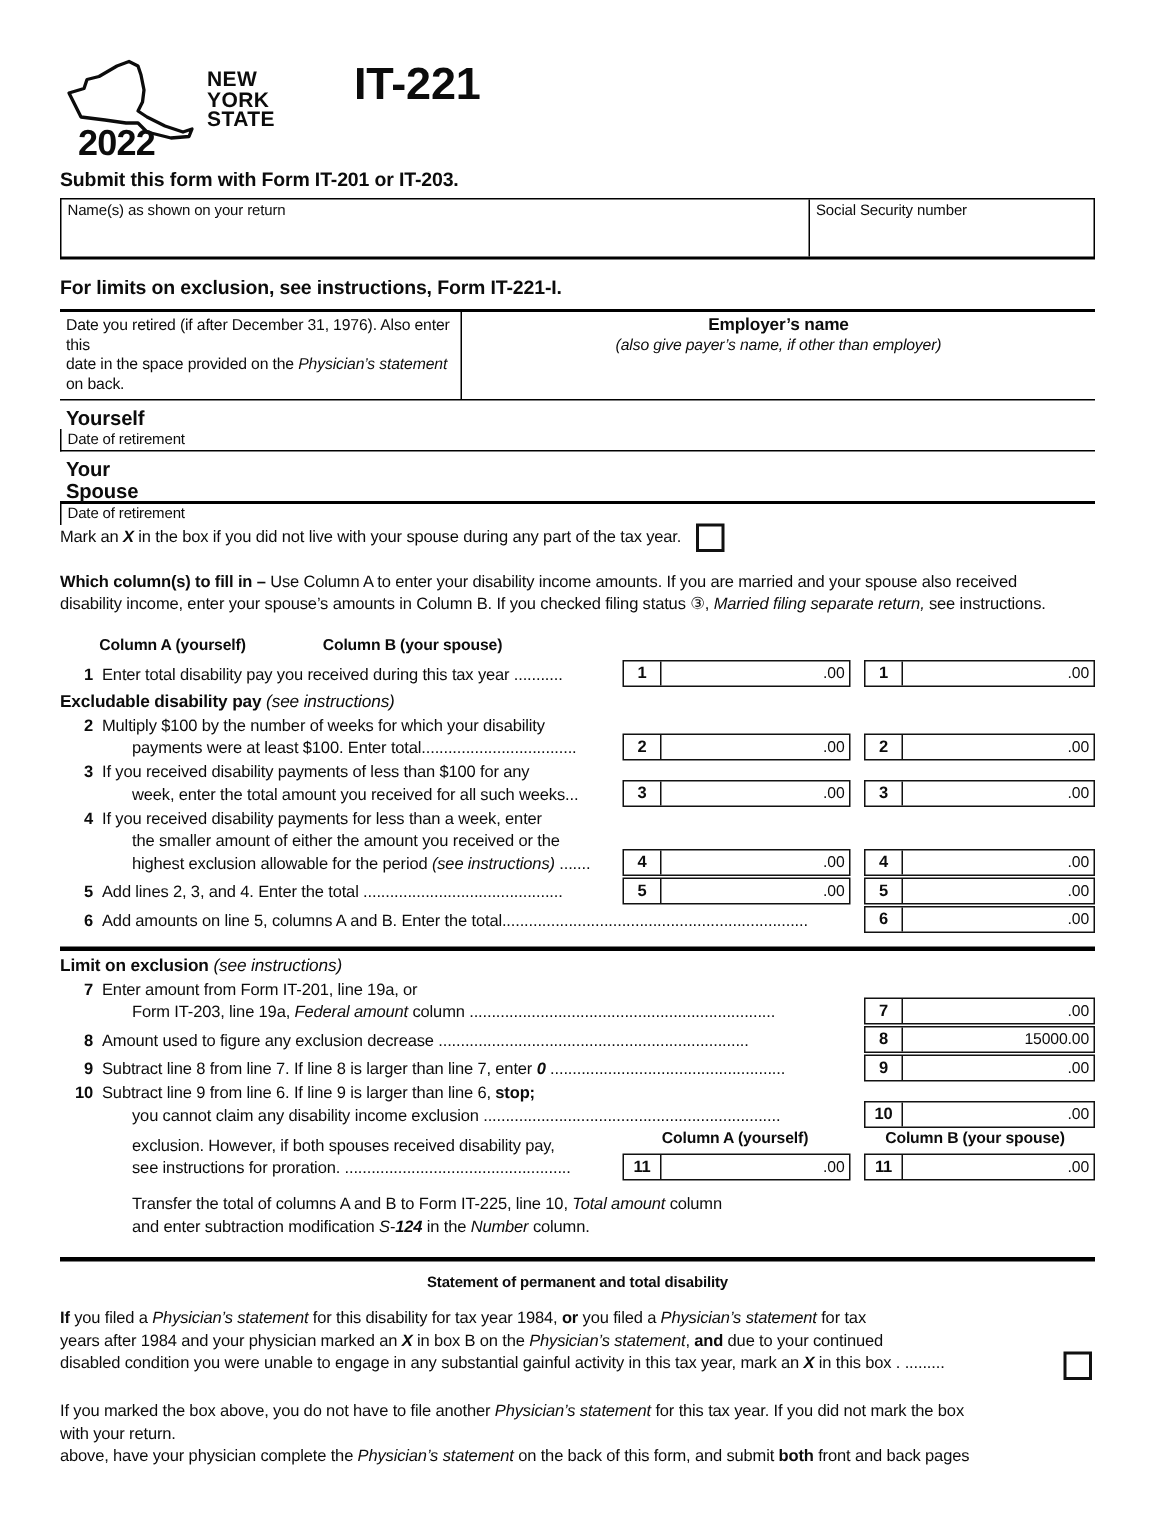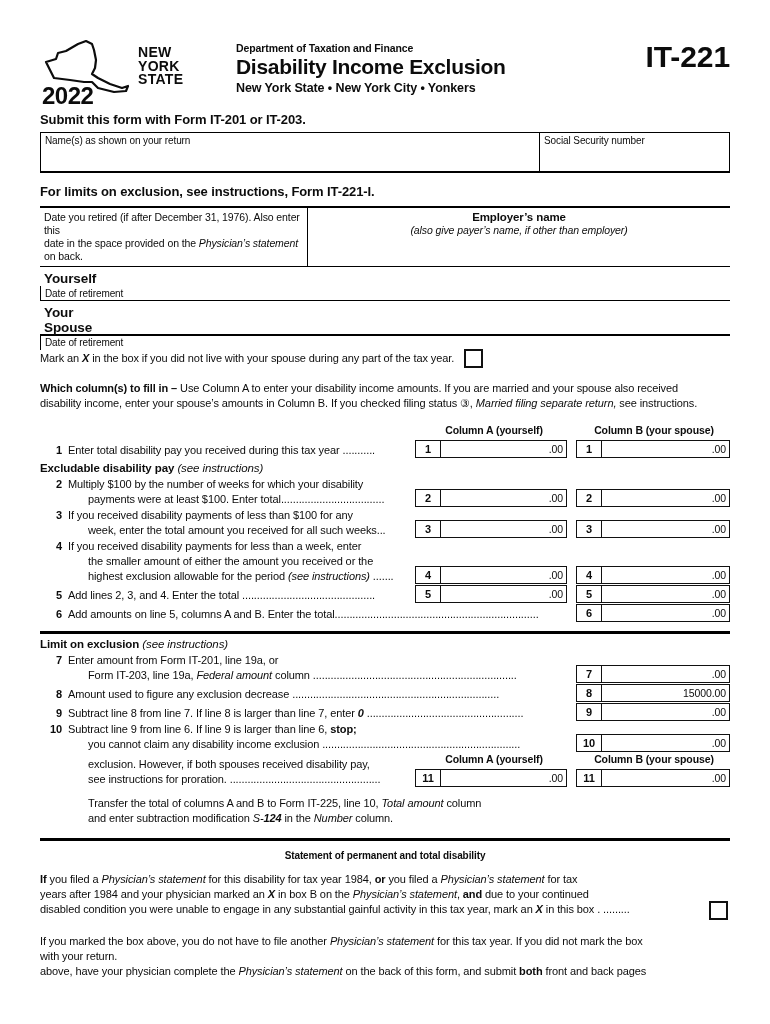--- a/index.html
+++ b/index.html
@@ -9,21 +9,21 @@
   .b{font-weight:bold;}
   .i{font-style:italic;}
   .bi{font-weight:bold;font-style:italic;}
   .tl{white-space:nowrap;line-height:15px;font-size:11px;}
 
   
   .header{display:flex;align-items:flex-start;}
   .logo{width:196px;height:74px;position:relative;flex-shrink:0;}
   .logo svg{position:absolute;left:0;top:2px;}
   .logo-text{position:absolute;left:98px;top:10px;font-weight:bold;font-size:14px;line-height:13.5px;letter-spacing:0.3px;}
-  .logo-year{position:absolute;left:2px;top:46px;font-weight:bold;font-size:24px;letter-spacing:-0.5px;}
+  .logo-year{position:absolute;left:12px;top:46px;font-weight:bold;font-size:24px;letter-spacing:-0.5px;}
   .head-center{flex:1;padding-top:6px;}
   .agency{font-size:10.5px;font-weight:bold;}
   .form-title{font-size:21px;font-weight:bold;letter-spacing:-0.3px;margin-top:1px;}
   .form-subtitle{font-size:12.5px;font-weight:bold;margin-top:2px;}
   .form-number{font-size:30px;font-weight:bold;padding-top:4px;}
   .submit-note{font-size:13px;font-weight:bold;margin-top:2px;}
 
   
   .name-table{display:flex;border:1.5px solid #000;border-bottom-width:2.5px;height:38px;margin-top:5px;}
   .name-cell{flex:1;padding:2px 4px;}
@@ -43,21 +43,21 @@
   .ret-date{width:179px;box-sizing:border-box;border-left:1.5px solid #000;padding:2px 4px;}
   .ret-emp{flex:1;border-left:1.5px solid #000;}
 
   
   .markx{display:flex;align-items:center;margin-top:13px;font-size:11px;}
   .cb{display:inline-block;width:19px;height:19px;border:2px solid #111;box-sizing:border-box;background:#fff;flex-shrink:0;}
   .markx .cb{margin-left:10px;}
   .which{margin-top:13px;}
 
   
-  .col-headers{display:flex;gap:9px;justify-content:flex-end;margin-top:13px;margin-bottom:4px;}
+  .col-headers{display:flex;gap:9px;justify-content:flex-start;margin-top:13px;margin-bottom:4px;}
   .col-headers span{display:inline-block;text-align:center;font-weight:bold;font-size:10.5px;}
   .ch-a{width:150px;} .ch-b{width:152px;}
   .li{display:flex;align-items:flex-end;margin-top:1px;}
   .li-text{flex:1;min-width:0;overflow:hidden;}
   .ln-no{display:inline-block;width:22px;text-align:right;font-weight:bold;padding-right:6px;}
   .indent{padding-left:48px;}
   .boxes{display:flex;gap:9px;flex-shrink:0;}
   .amt-box{display:flex;width:150px;height:16px;border:1.8px solid #111;box-sizing:content-box;background:#fff;align-items:stretch;}
   .amt-box.wb{width:152px;}
   .amt-no{width:24px;border-right:1.5px solid #111;font-weight:bold;font-size:11px;text-align:center;line-height:16px;flex-shrink:0;}
@@ -85,25 +85,20 @@
       <svg width="110" height="62" viewBox="0 0 110 62">
         <path d="M 6 24 L 16 21 L 18 15 L 26 13 L 38 6 L 46 3 L 52 6 L 54 12 L 56 22 L 55 30 L 52 36 L 58 40 L 70 46 L 82 50 L 88 48 L 86 53 L 74 54 L 58 50 L 52 44 L 44 44 L 30 42 L 14 40 L 10 32 Z" fill="none" stroke="#0c0c0c" stroke-width="2.2" stroke-linejoin="round"></path>
       </svg>
       <div class="logo-text">
         <div>NEW</div>
         <div>YORK</div>
         <div>STATE</div>
       </div>
       <div class="logo-year">2022</div>
     </div>
-    <div class="head-center">
-      <div class="agency">Department of Taxation and Finance</div>
-      <div class="form-title">Disability Income Exclusion</div>
-      <div class="form-subtitle">New York State  •  New York City  •  Yonkers</div>
-    </div>
     <div class="form-number">IT-221</div>
   </div>
 
   <div class="submit-note">Submit this form with Form IT-201 or IT-203.</div>
 
   <div class="name-table">
     <div class="name-cell">
       <span class="cell-label">Name(s) as shown on your return</span>
       <span></span>
     </div>

